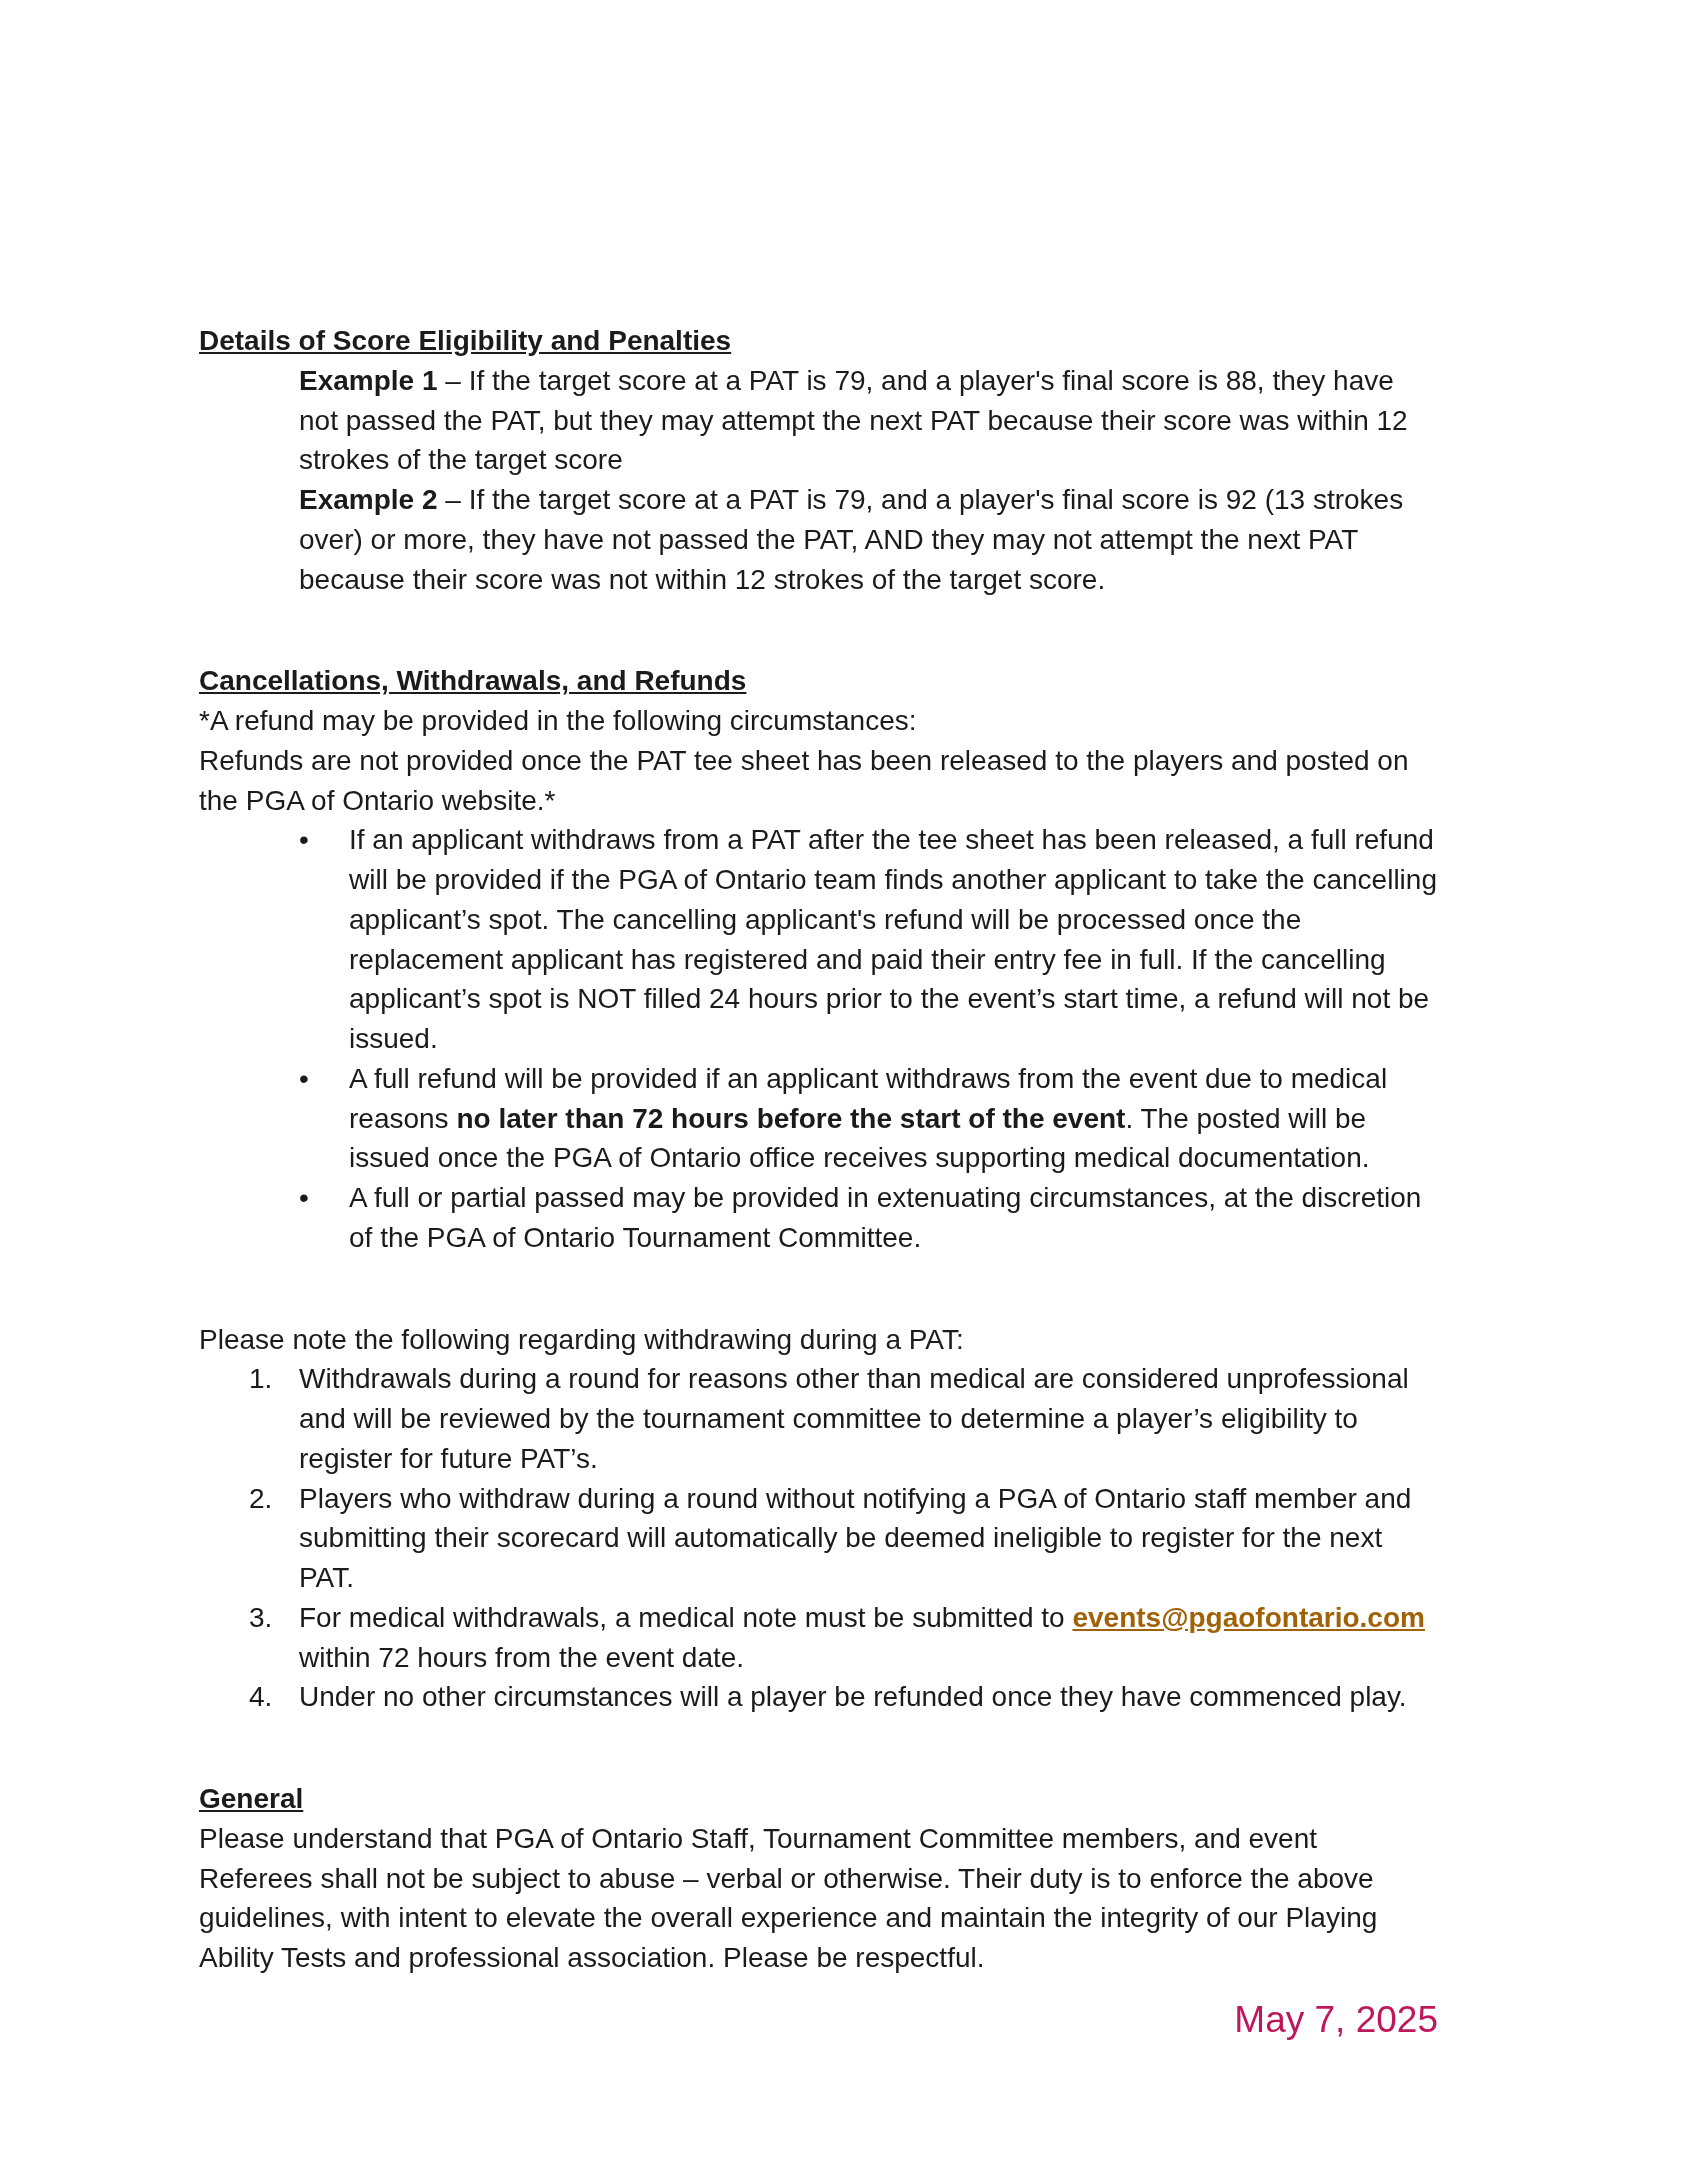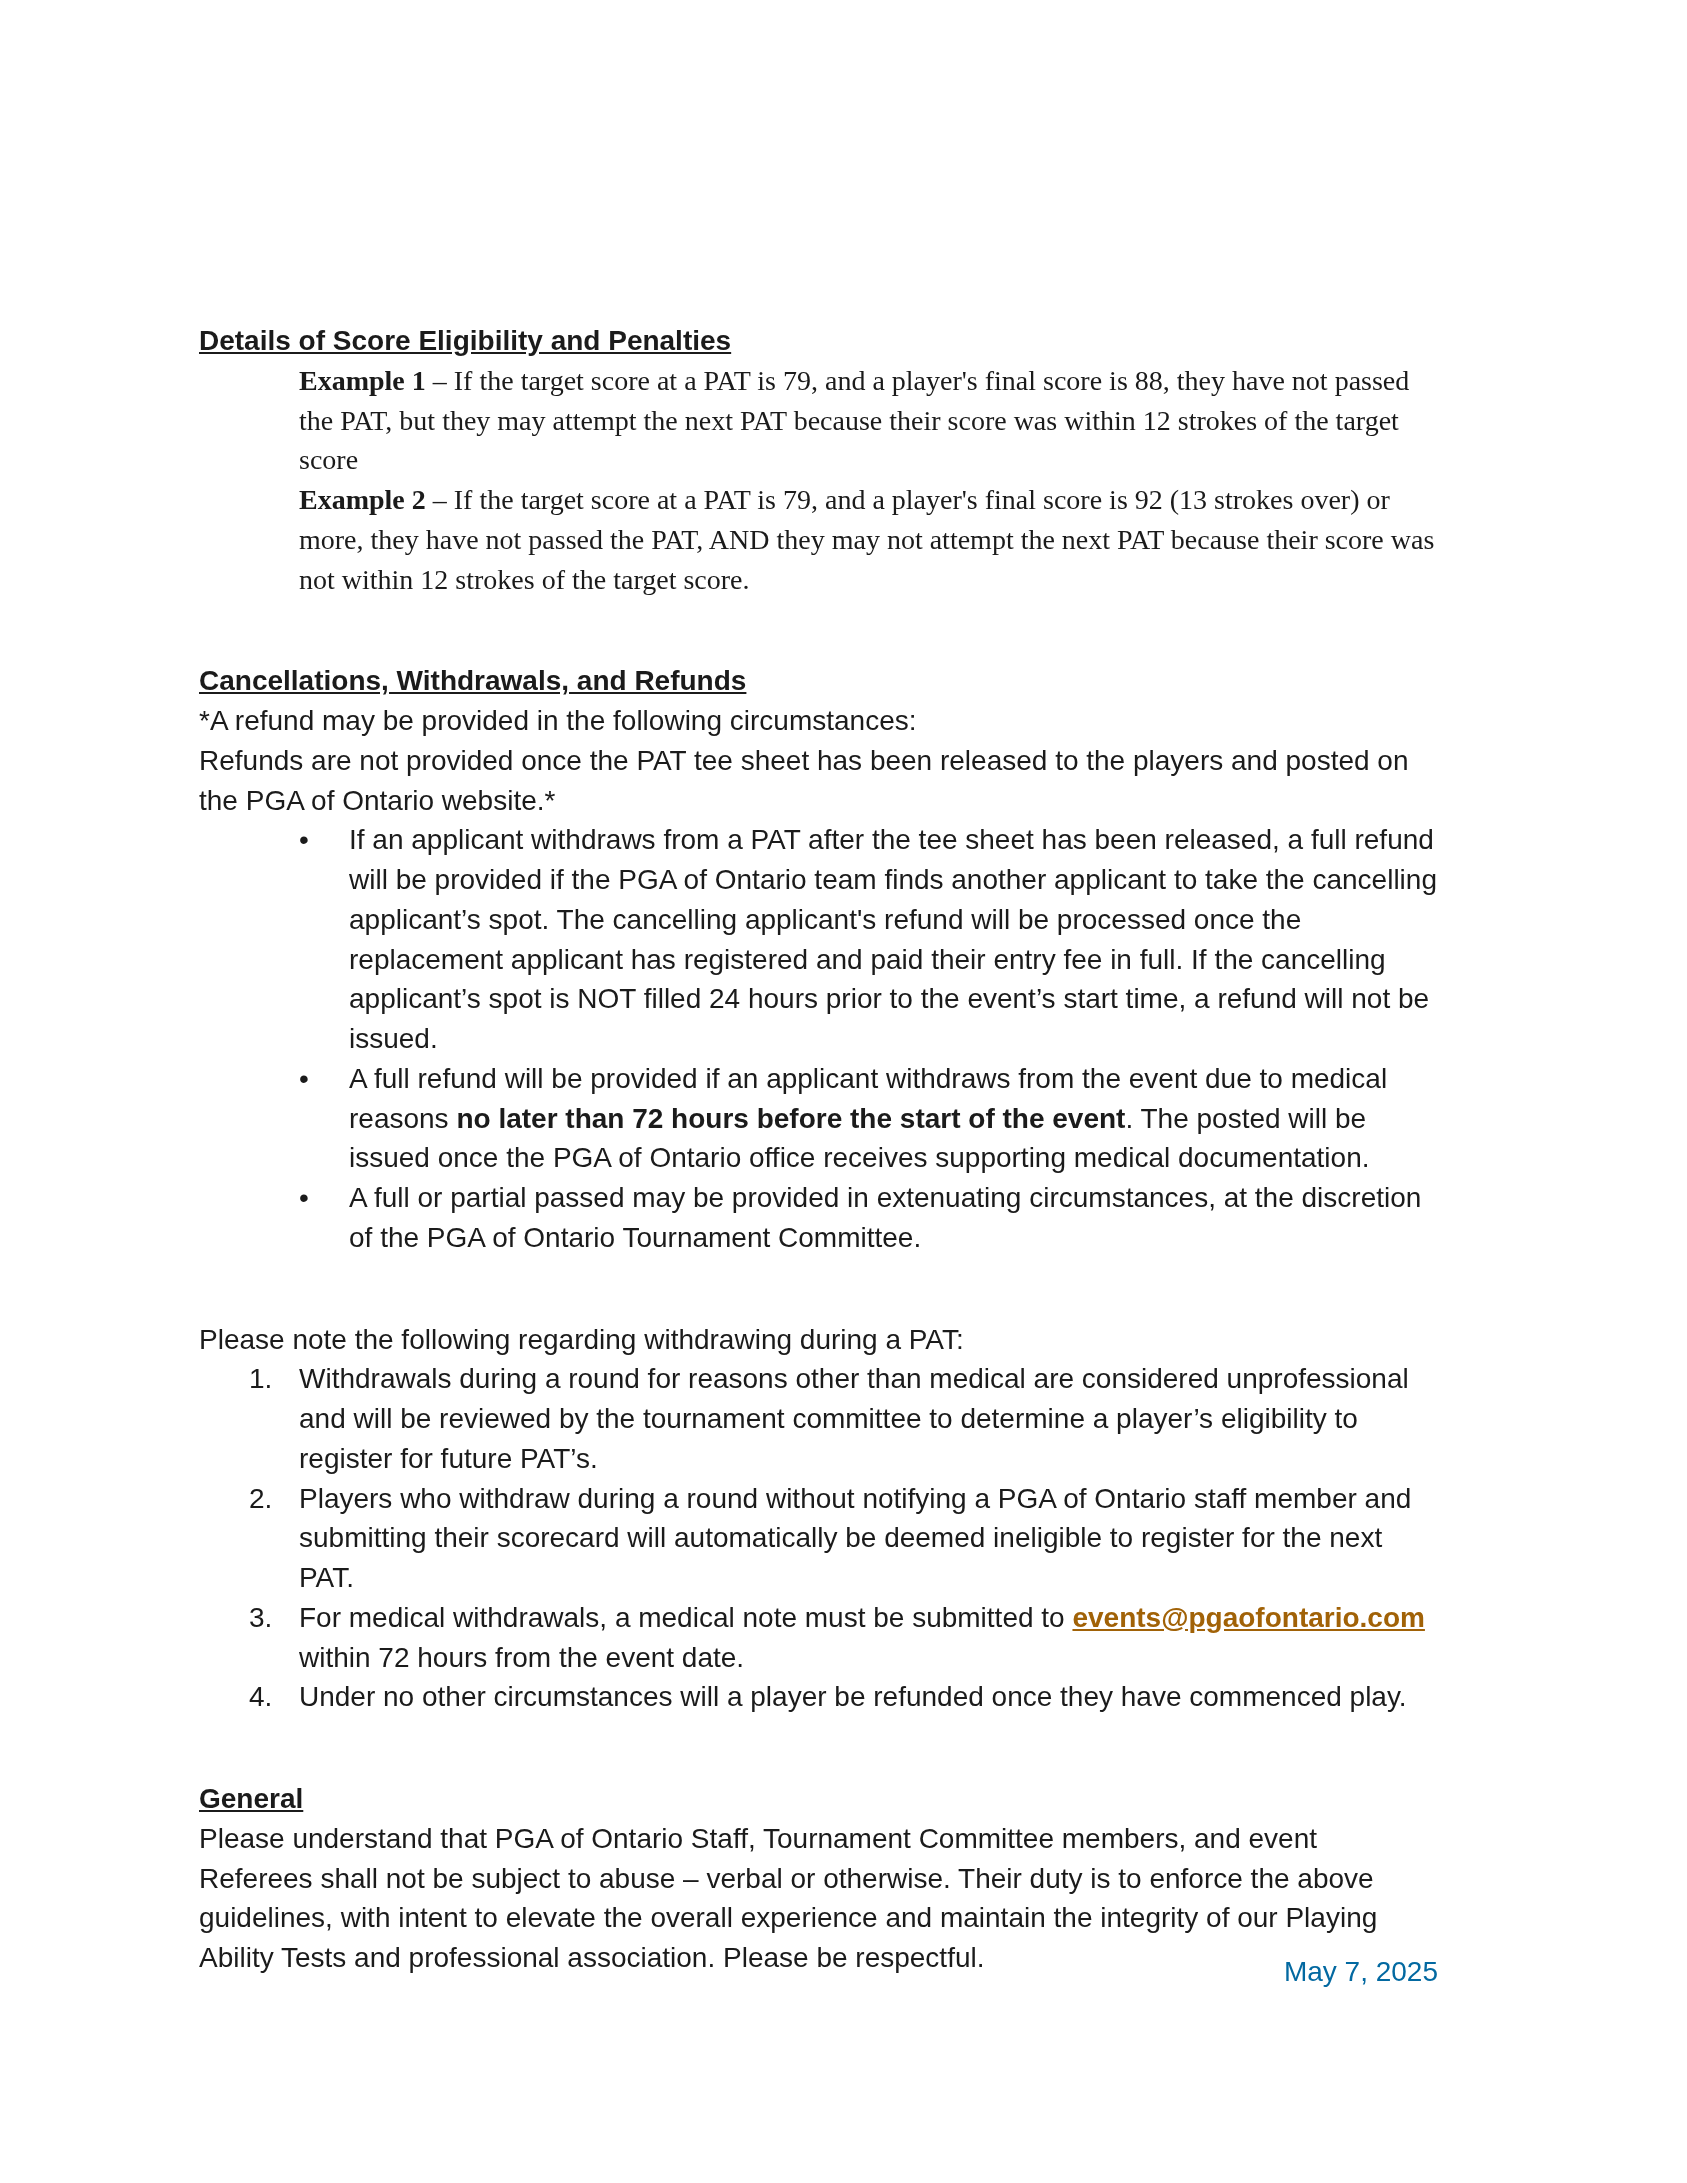--- a/index.html
+++ b/index.html
@@ -24,21 +24,21 @@
     right: 199px;
     top: 321px;
   }
   p { margin: 0; }
   .heading {
     font-weight: 700;
     text-decoration: underline;
     margin: 0;
   }
   .gap-before { margin-top: 62px; }
-  .indent { padding-left: 100px; font-family: Liberation Serif, serif; }
+  .indent { padding-left: 100px; }
   b, strong { font-weight: 700; }
 
   .bullet-item {
     display: flex;
     padding-left: 100px;
   }
   .bullet-item .marker {
     width: 50px;
     flex: 0 0 50px;
   }
@@ -51,24 +51,24 @@
     flex: 0 0 50px;
   }
   .item-text { flex: 1 1 auto; }
 
   a.email-link {
     color: #a16207;
     font-weight: 700;
   }
   .date {
     position: absolute;
-    top: 1952px;
+    top: 1994px;
     right: 199px;
-    font-size: 28px;
-    color: #0369a1;
+    font-size: 37px;
+    color: #be185d;
   }
 </style>
 </head>
 <body>
 
 <div class="page">
   <div class="content">
 
     <p class="heading">Details of Score Eligibility and Penalties</p>
 

